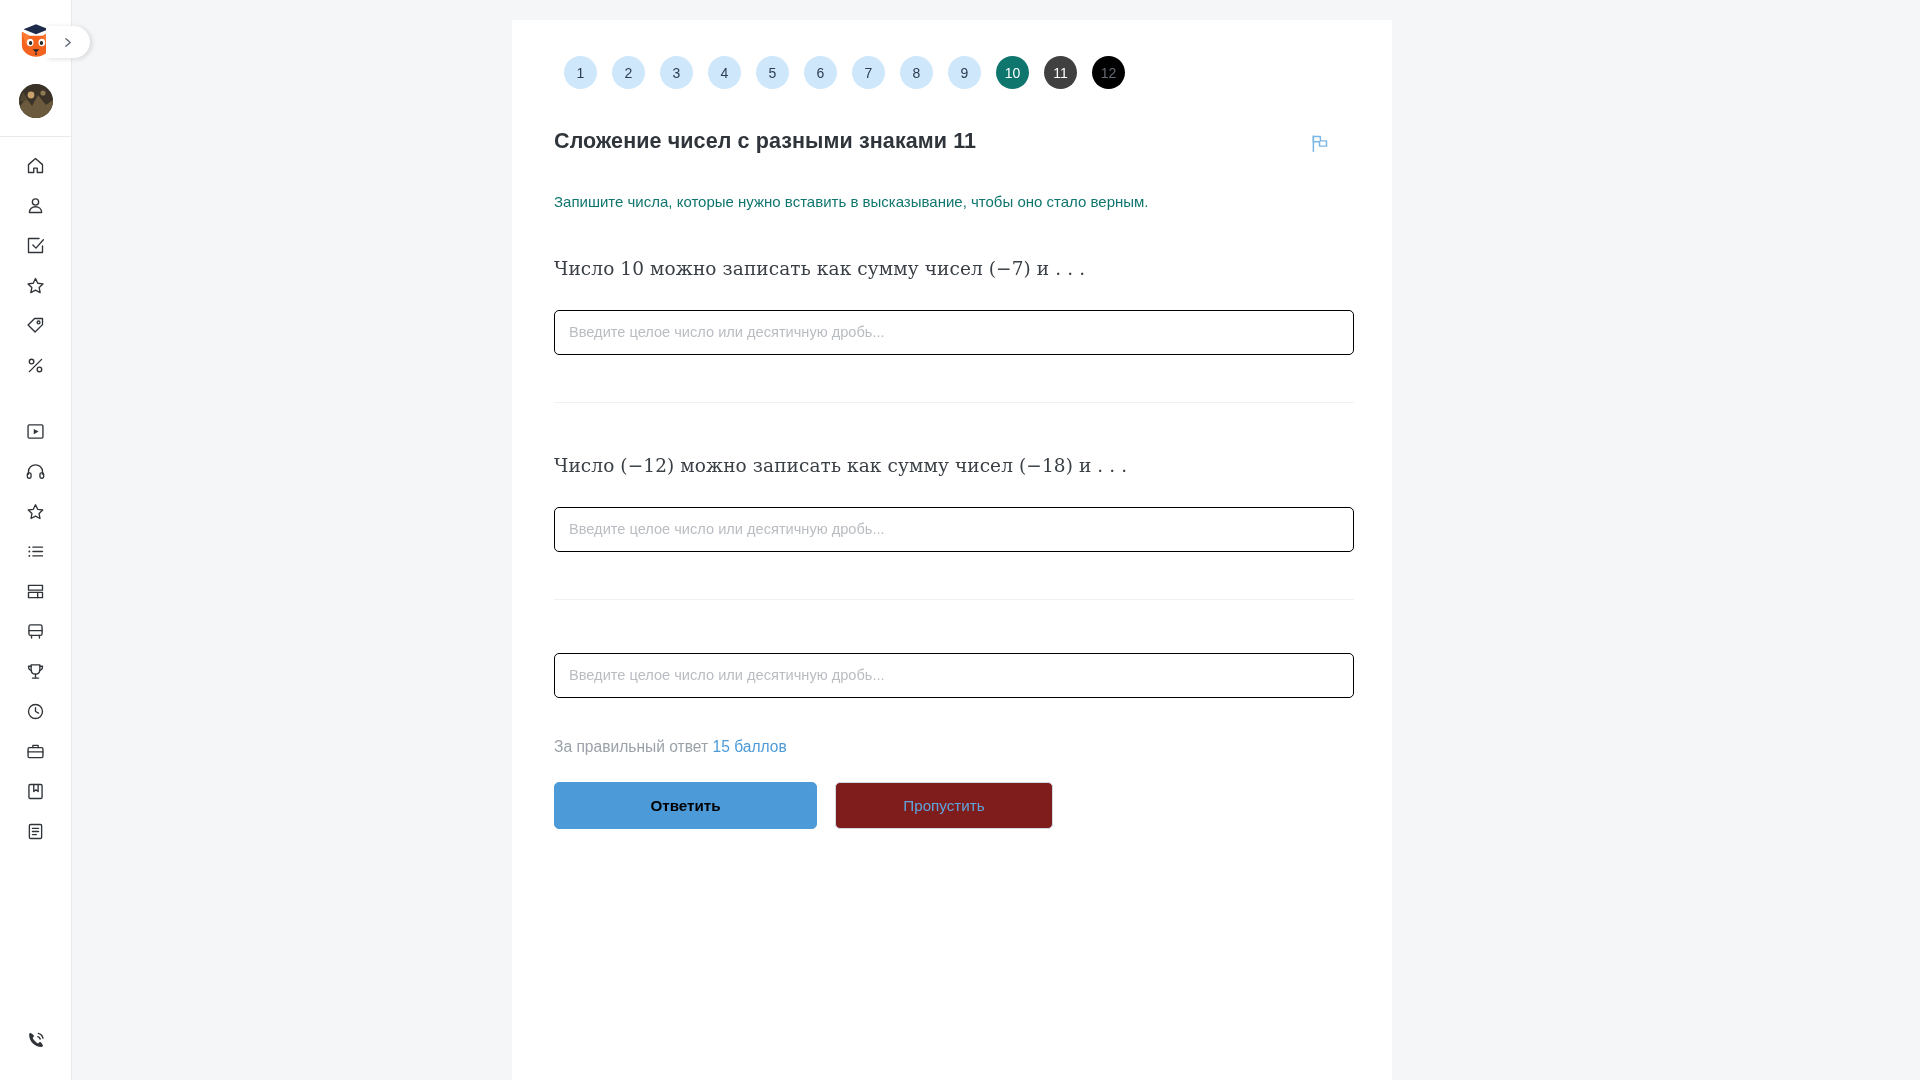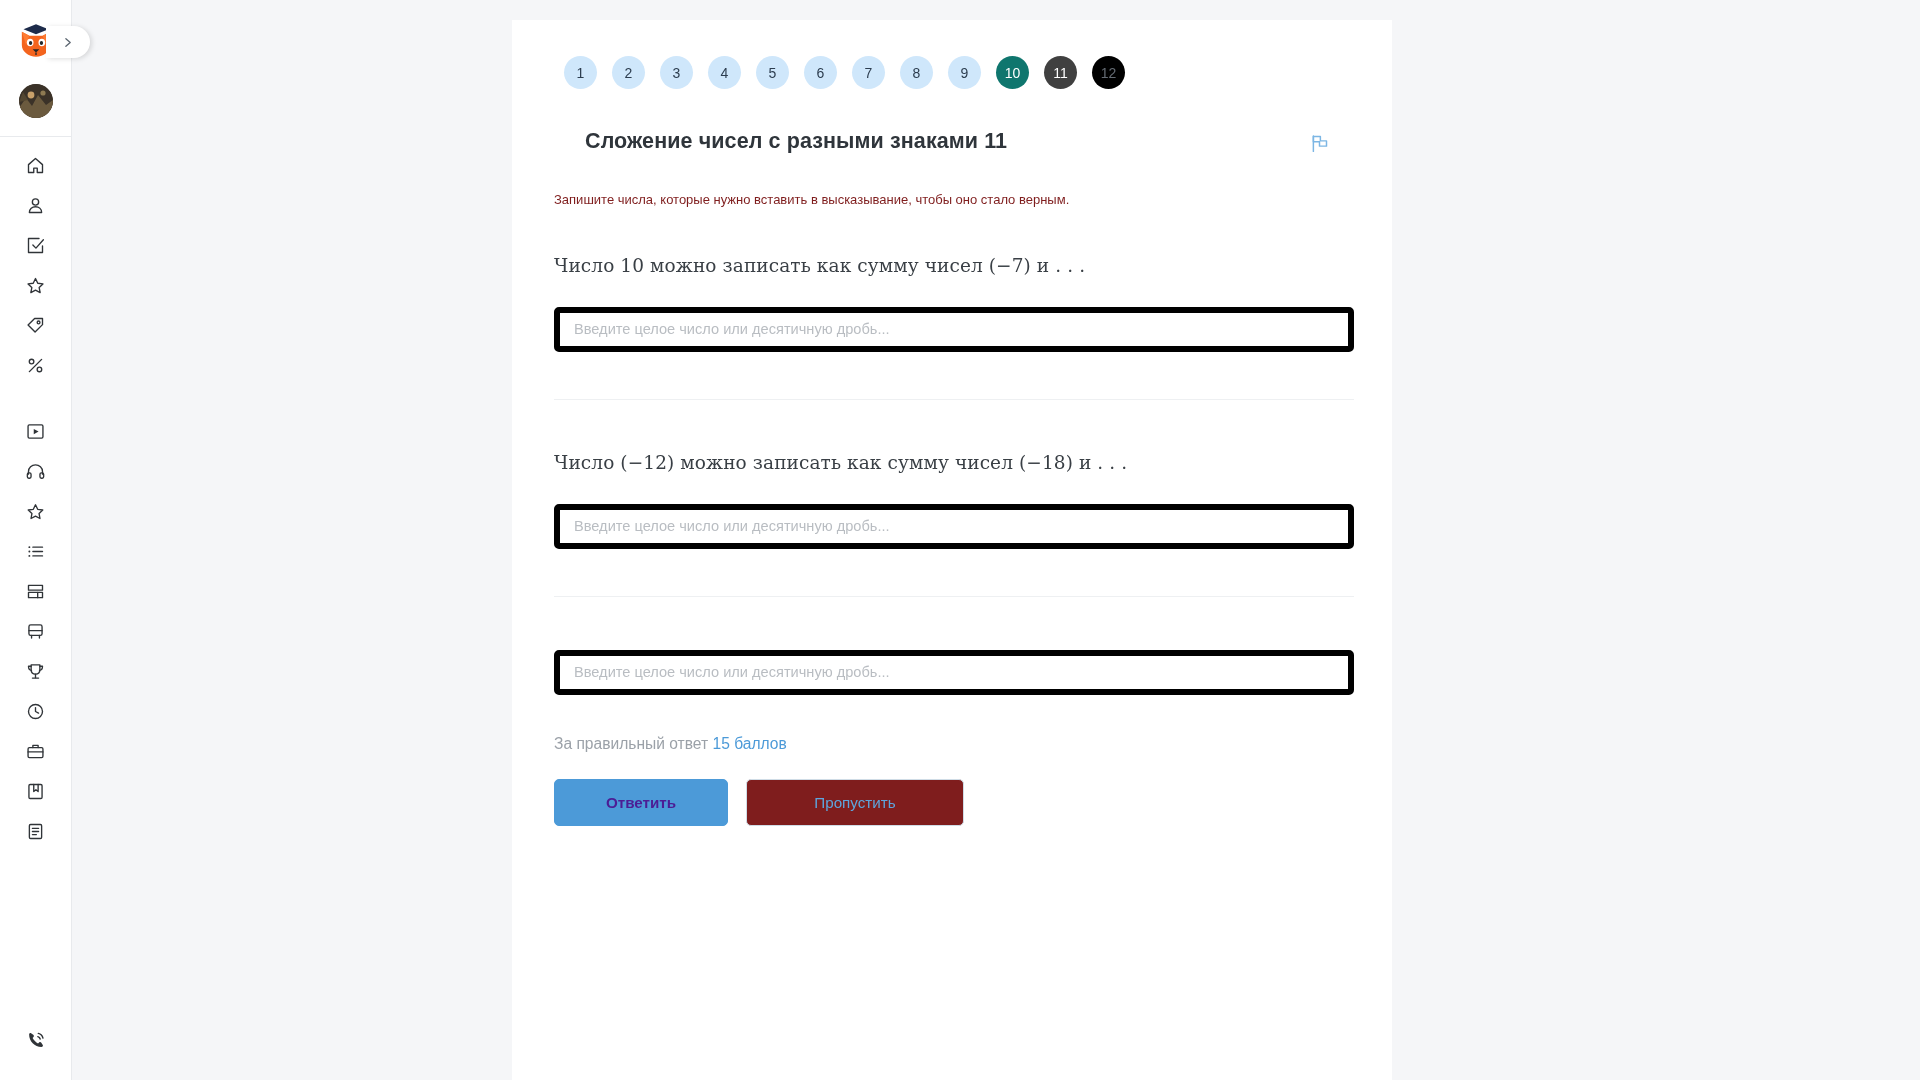--- a/index.html
+++ b/index.html
@@ -129,36 +129,35 @@
   .pg.active { background: #404040; color: #ffffff; }
   .pg.todo   { background: #000000; color: #646b73; }
 
   
   .title-row {
     display: flex;
     align-items: flex-start;
     justify-content: space-between;
     margin-top: 40px;
     padding-right: 4px;
-    margin-left: 31px;
   }
   .task-title {
     font-size: 21.5px;
     font-weight: bold;
     color: #2f353b;
     letter-spacing: 0.1px;
   }
   .flag-btn { cursor: pointer; padding: 2px; margin-top: 2px; }
   .flag-btn svg { width: 21px; height: 21px; display:block; }
 
   
   .instruction {
     margin-top: 35px;
-    font-size: 13px;
-    color: #7f1d1d;
+    font-size: 15px;
+    color: #0f766e;
     line-height: 1.45;
   }
 
   
   .qblock { margin-top: 45px; }
   .qblock.second { margin-top: 52px; }
   .qblock.third  { margin-top: 53px; }
 
   .qtext {
     font-family: "DejaVu Serif", "Liberation Serif", serif;
@@ -166,21 +165,21 @@
     color: #393f45;
     letter-spacing: 0.1px;
     margin-top: 38px;
   }
 
   .answer-input {
     display: block;
     margin-top: 31px;
     width: 800px;
     height: 45px;
-    border: 6px solid #000000;
+    border: 1px solid #000000;
     border-radius: 5px;
     background: #ffffff;
     padding: 0 14px;
     font-size: 14.6px;
     color: #3a4046;
     font-family: "Liberation Sans", sans-serif;
     outline: none;
   }
   .answer-input::placeholder { color: #b9bdc2; }
 
@@ -210,23 +209,23 @@
     border-radius: 5px;
     font-size: 15.2px;
     display: flex;
     align-items: center;
     justify-content: center;
     cursor: pointer;
     font-family: "Liberation Sans", sans-serif;
     border: 1px solid transparent;
   }
   .btn-primary {
-    width: 174px;
+    width: 263px;
     background: #4c9ad8;
-    color: #4c1d95;
+    color: #000000;
     font-weight: bold;
     border-color: #4c9ad8;
   }
   .btn-outline {
     width: 218px;
     background: #7f1d1d;
     color: #5ea5dd;
     border-color: #cfdce6;
   }
 </style>

